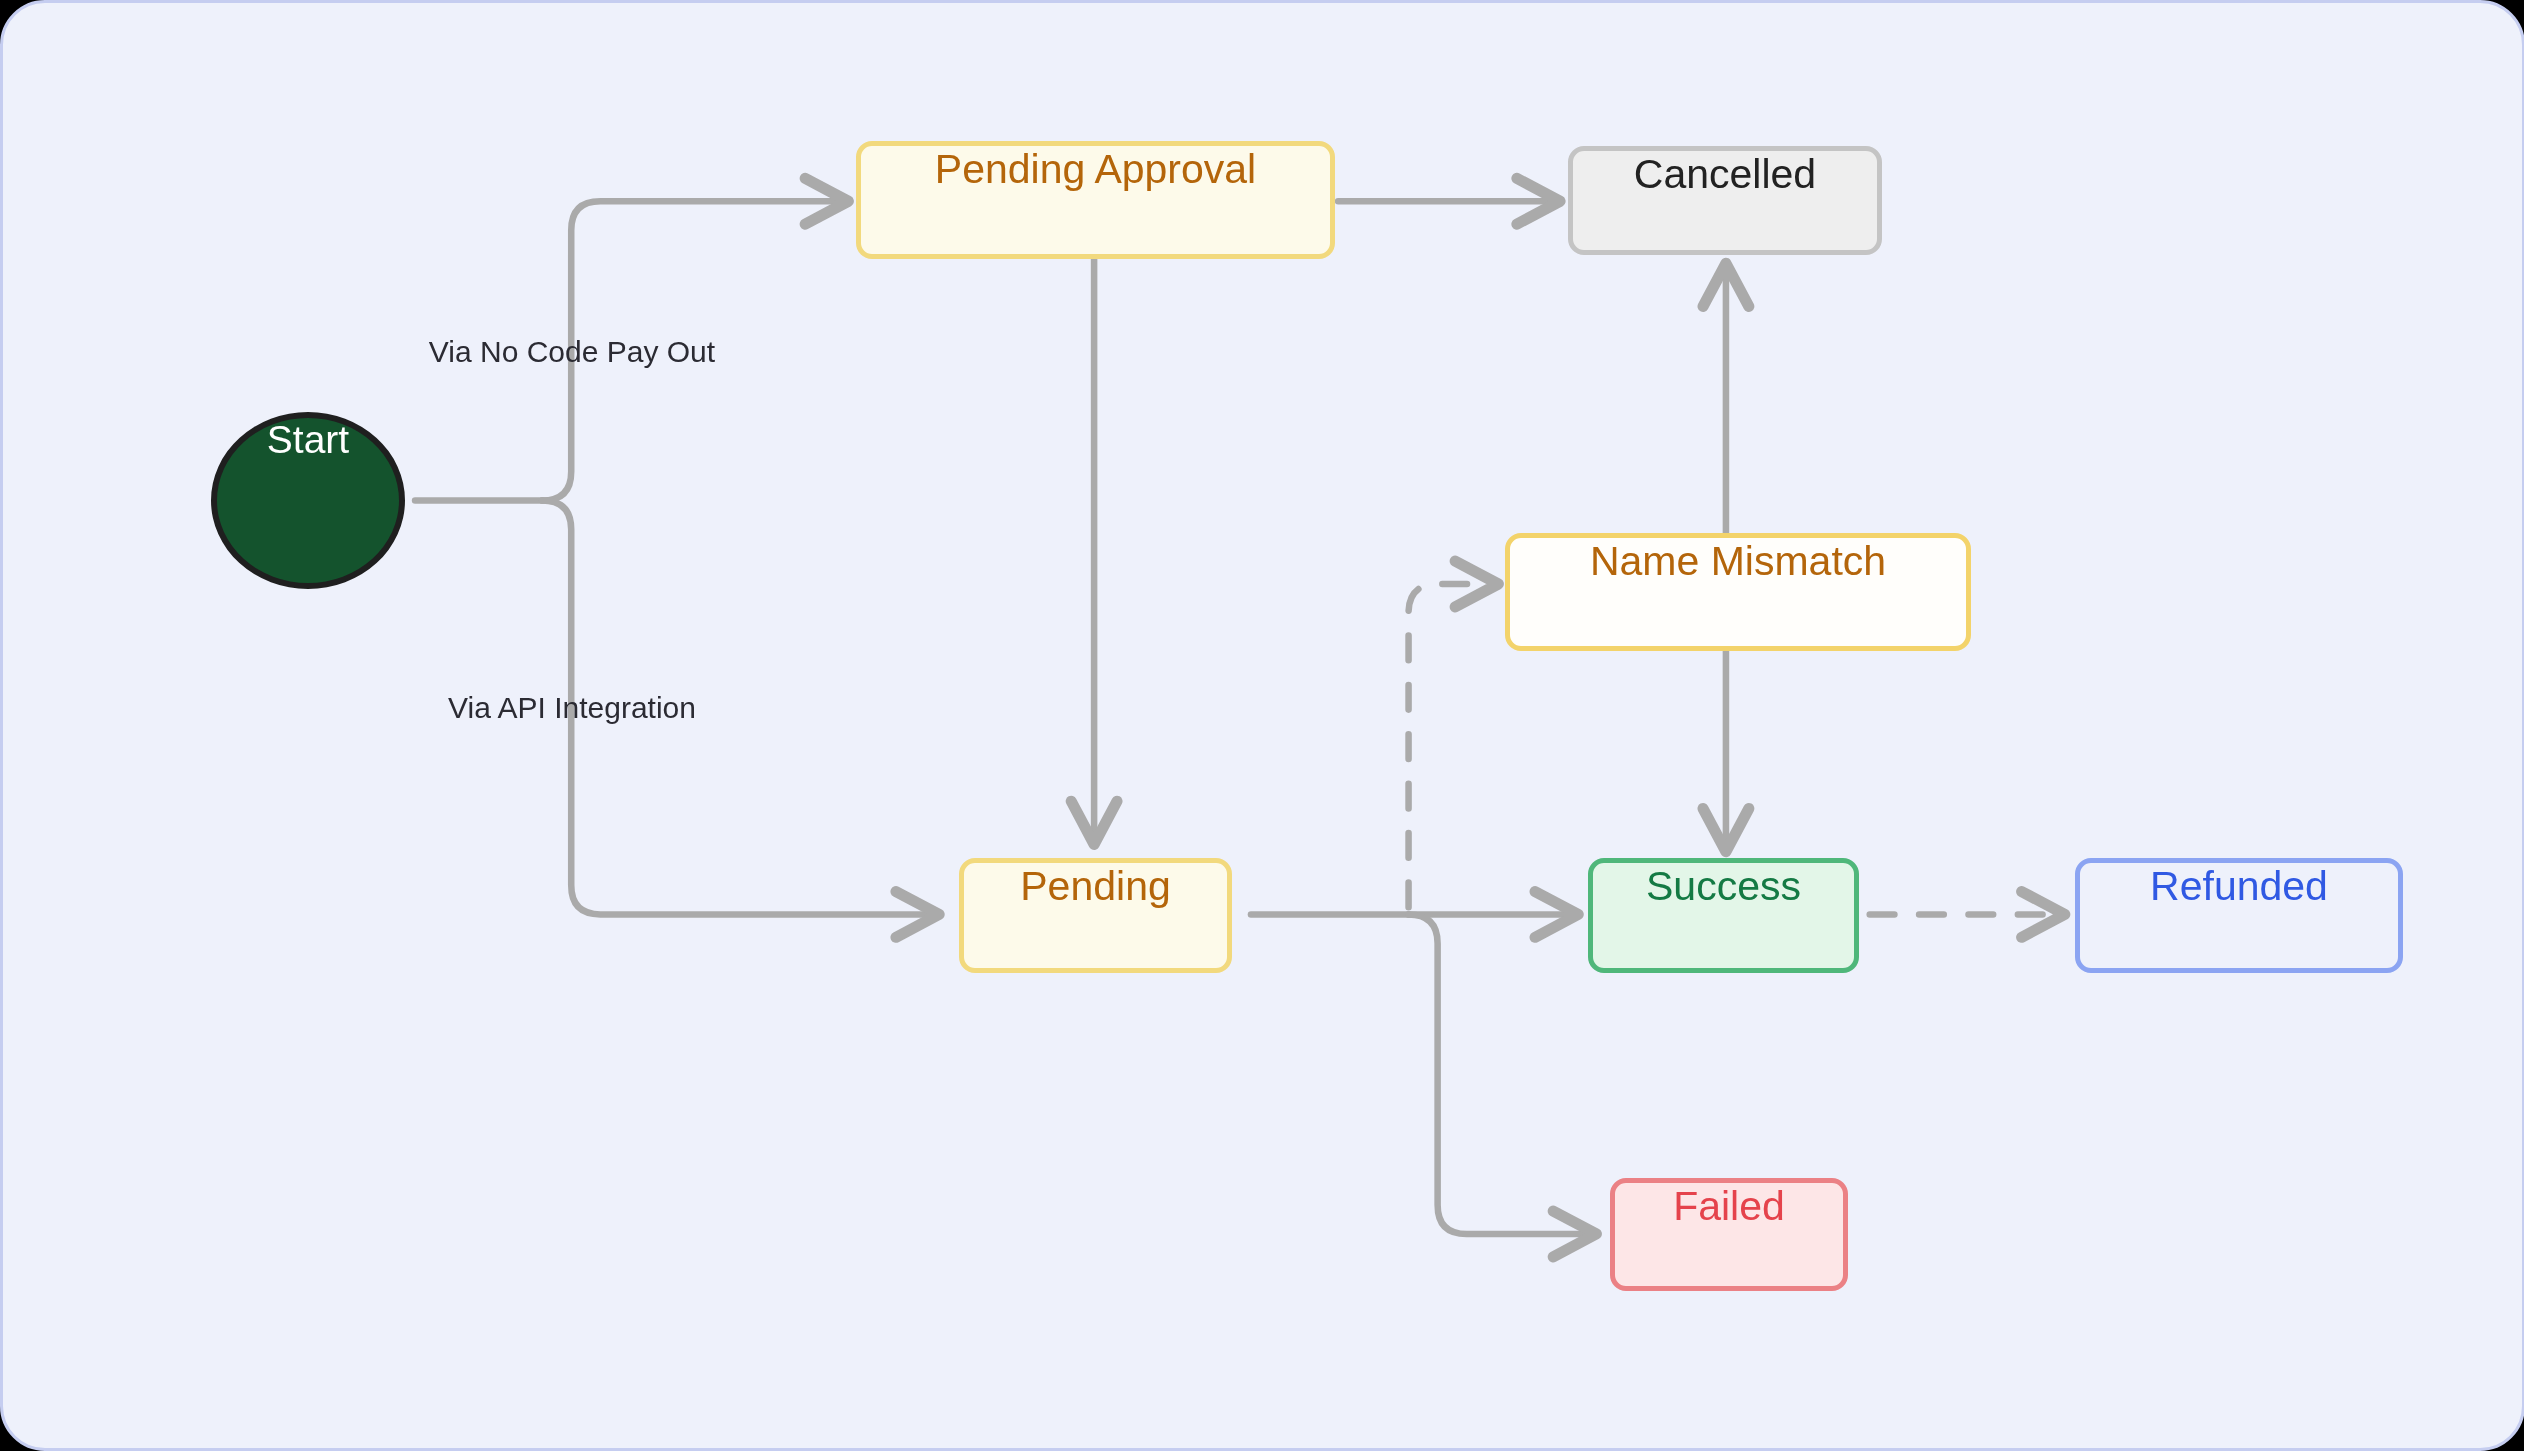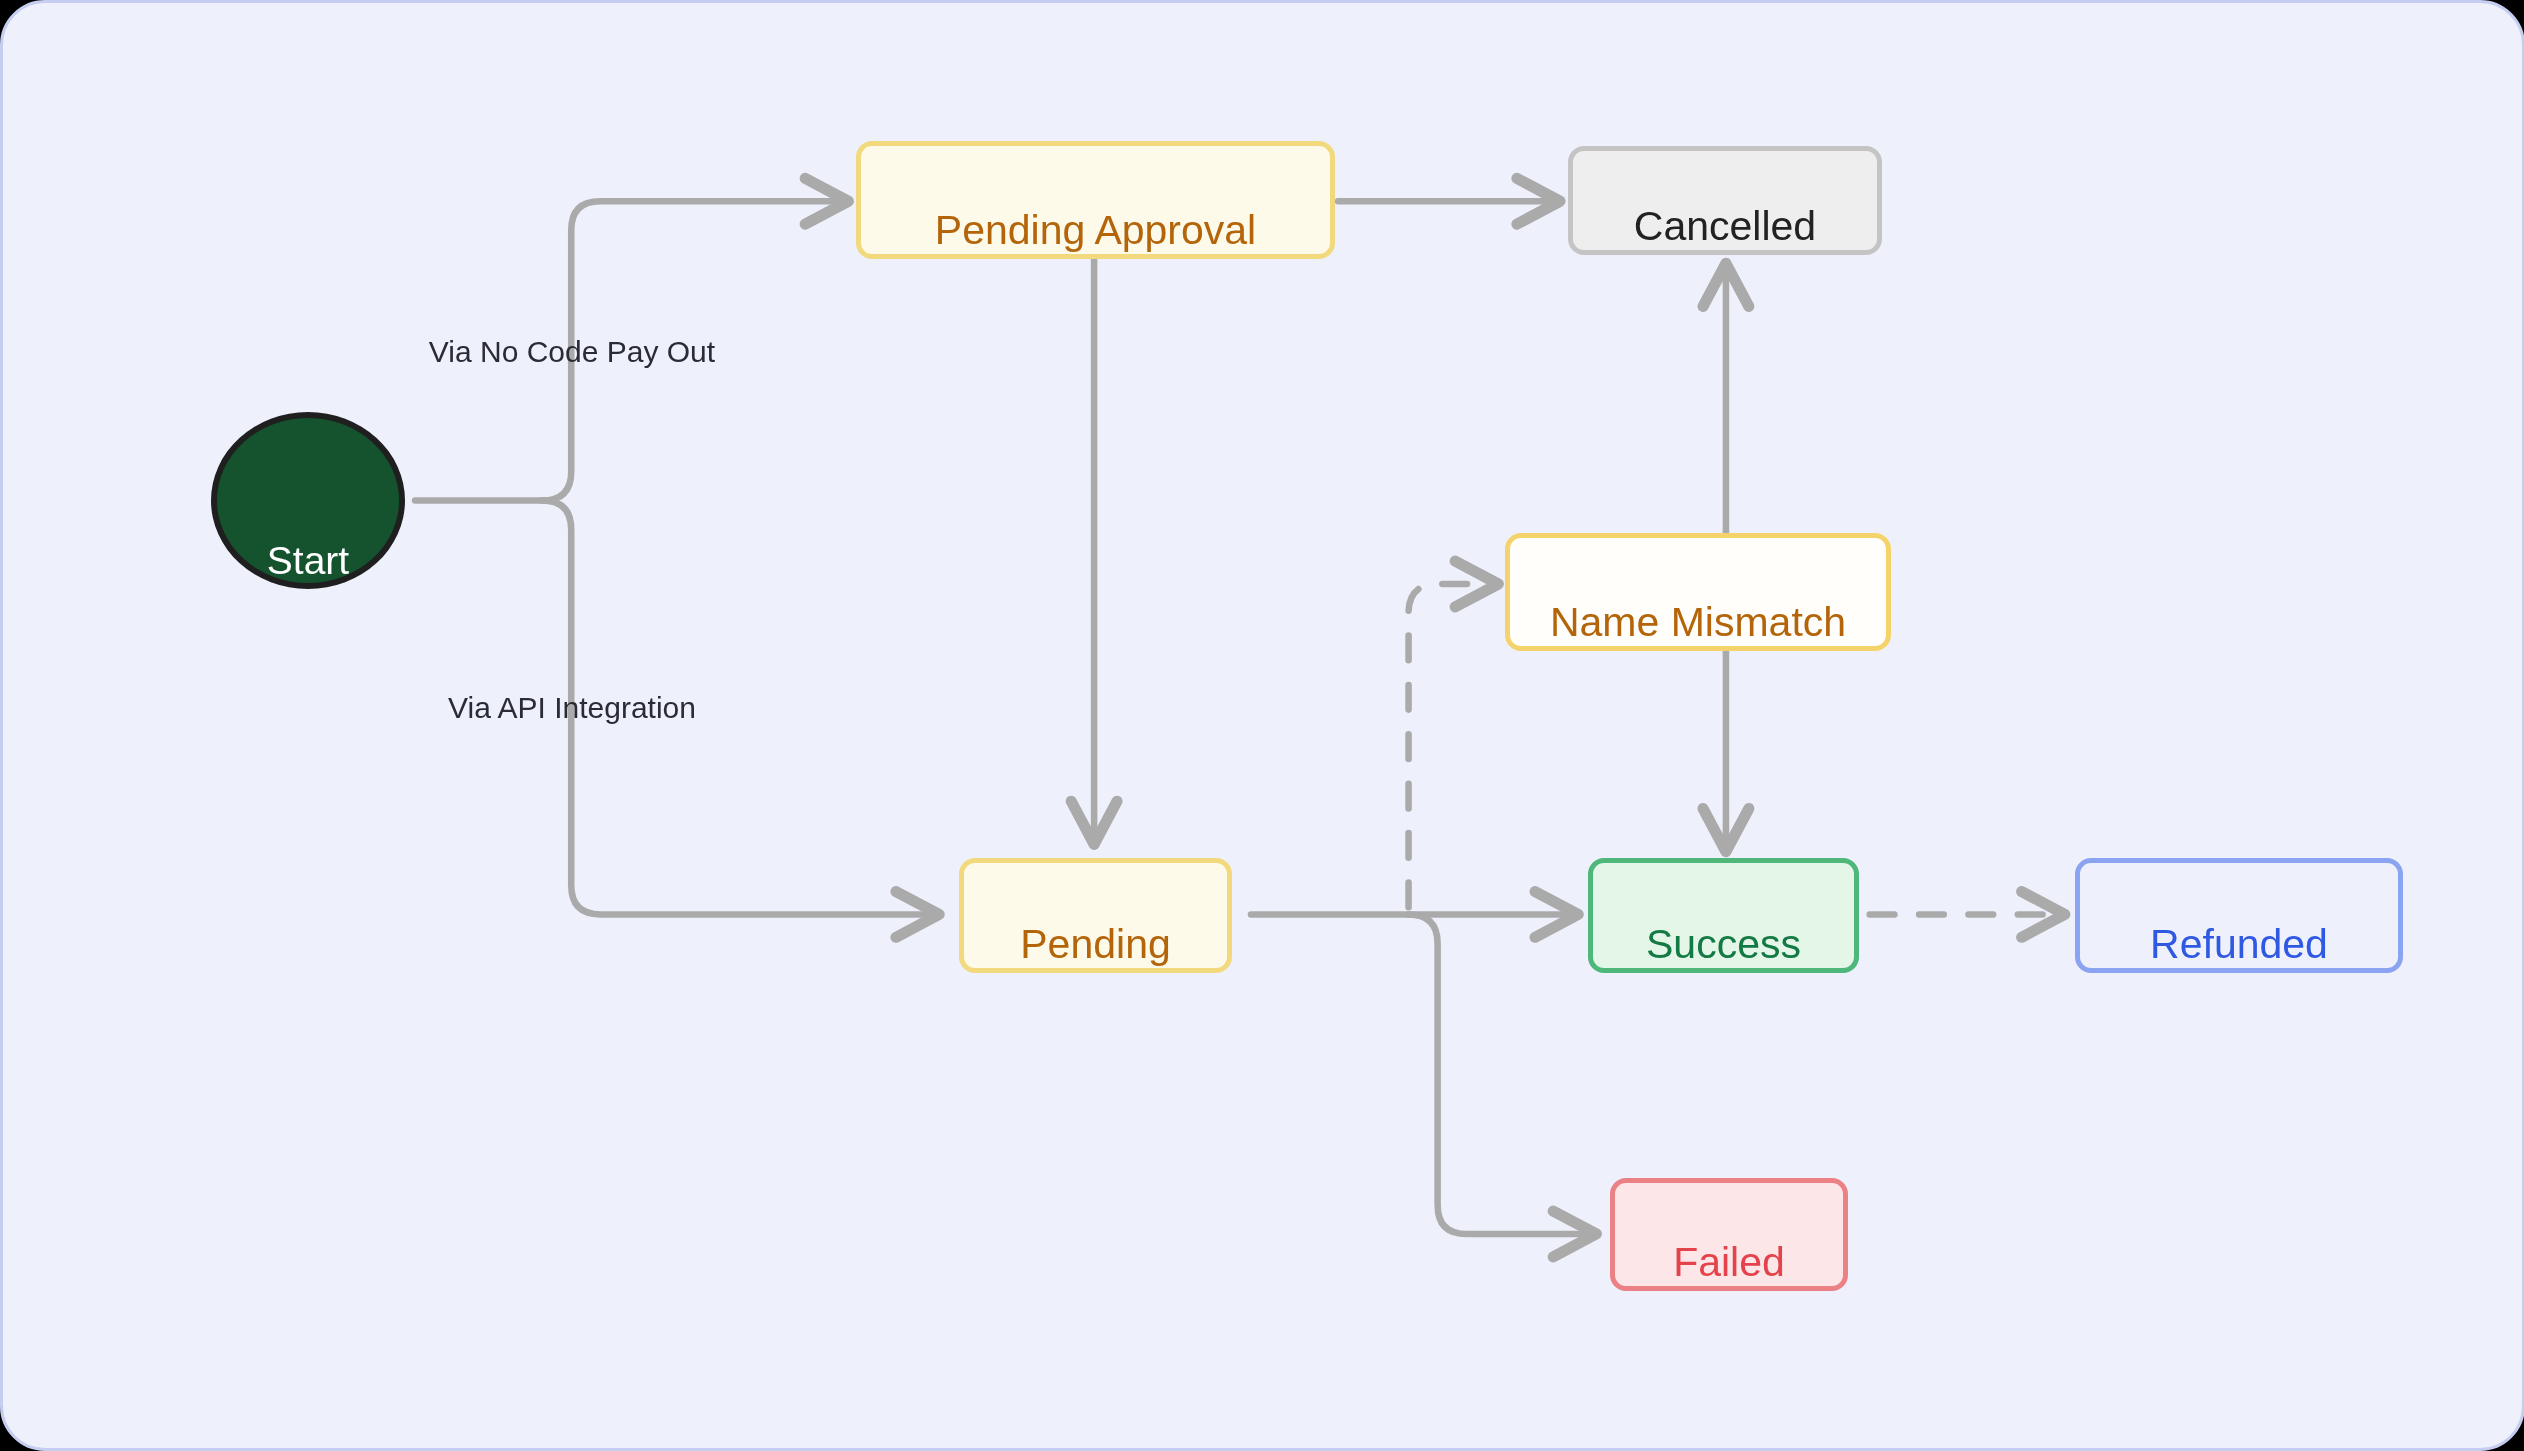--- a/index.html
+++ b/index.html
@@ -30,21 +30,21 @@
     left: 0;
     top: 0;
     width: 2525px;
     height: 1451px;
     pointer-events: none;
   }
 
   .node {
     position: absolute;
     display: flex;
-    align-items: flex-end;
+    align-items: flex-start;
     justify-content: center;
     box-sizing: border-box;
     text-align: center;
     white-space: nowrap;
   }
 
   
   .node-start {
     border-radius: 50%;
     background: #14532d;
@@ -154,21 +154,21 @@
   </div>
 
   <div class="node node-box n-pending-approval" style="left:853px; top:138px; width:479px; height:118px;">
     <span>Pending Approval</span>
   </div>
 
   <div class="node node-box n-cancelled" style="left:1565px; top:143px; width:314px; height:109px;">
     <span>Cancelled</span>
   </div>
 
-  <div class="node node-box n-name-mismatch" style="left:1502px; top:530px; width:386px; height:118px;">
+  <div class="node node-box n-name-mismatch" style="left:1502px; top:530px; width:466px; height:118px;">
     <span>Name Mismatch</span>
   </div>
 
   <div class="node node-box n-pending" style="left:956px; top:855px; width:273px; height:115px;">
     <span>Pending</span>
   </div>
 
   <div class="node node-box n-success" style="left:1585px; top:855px; width:271px; height:115px;">
     <span>Success</span>
   </div>

